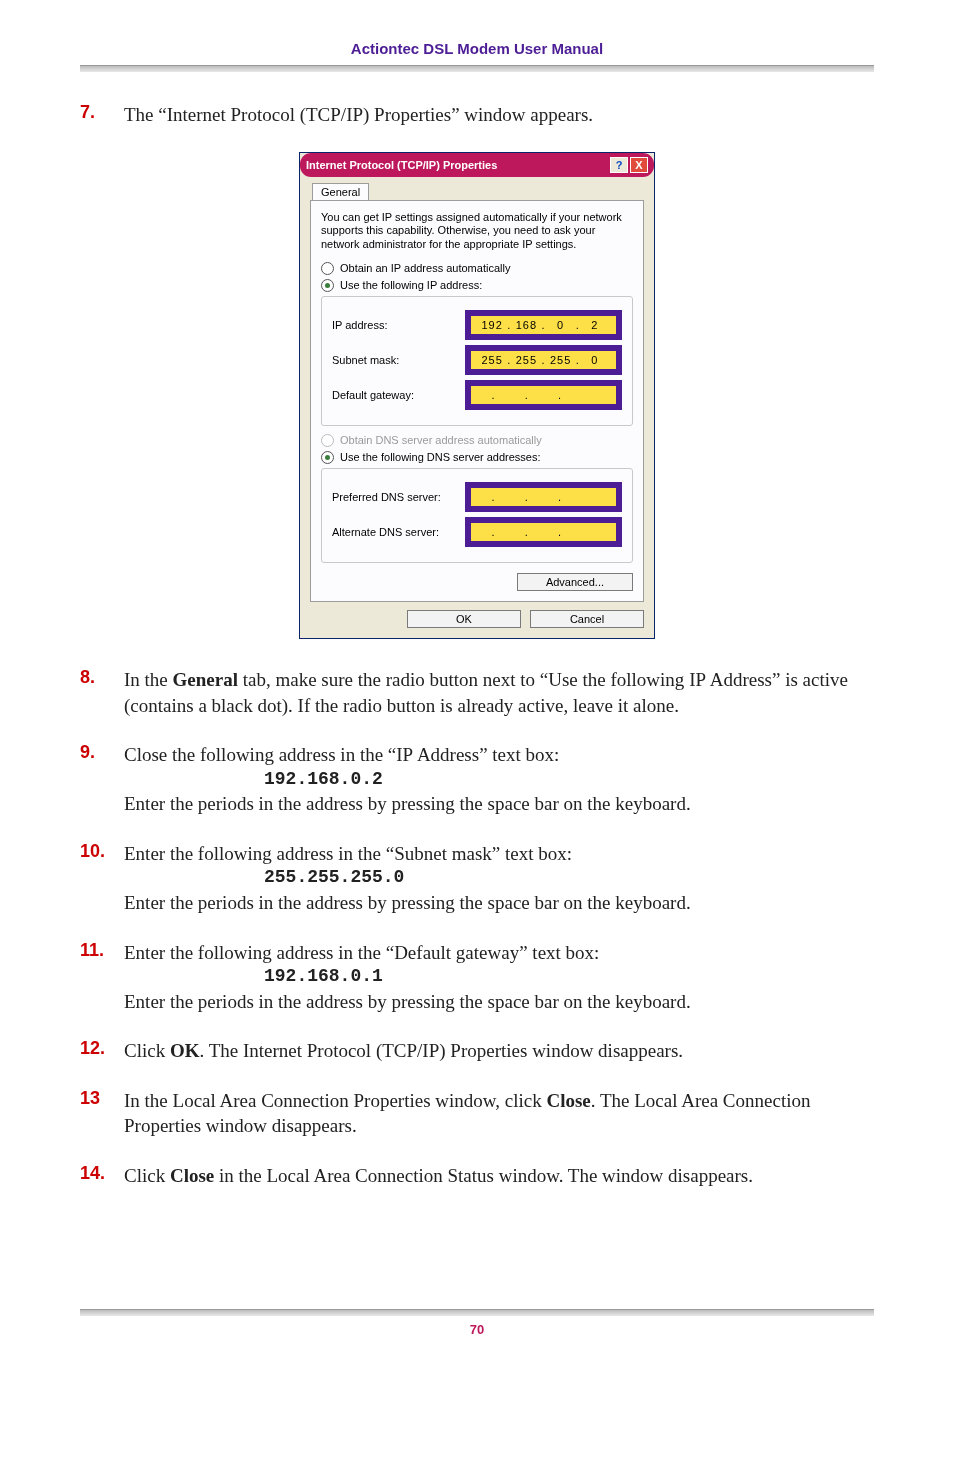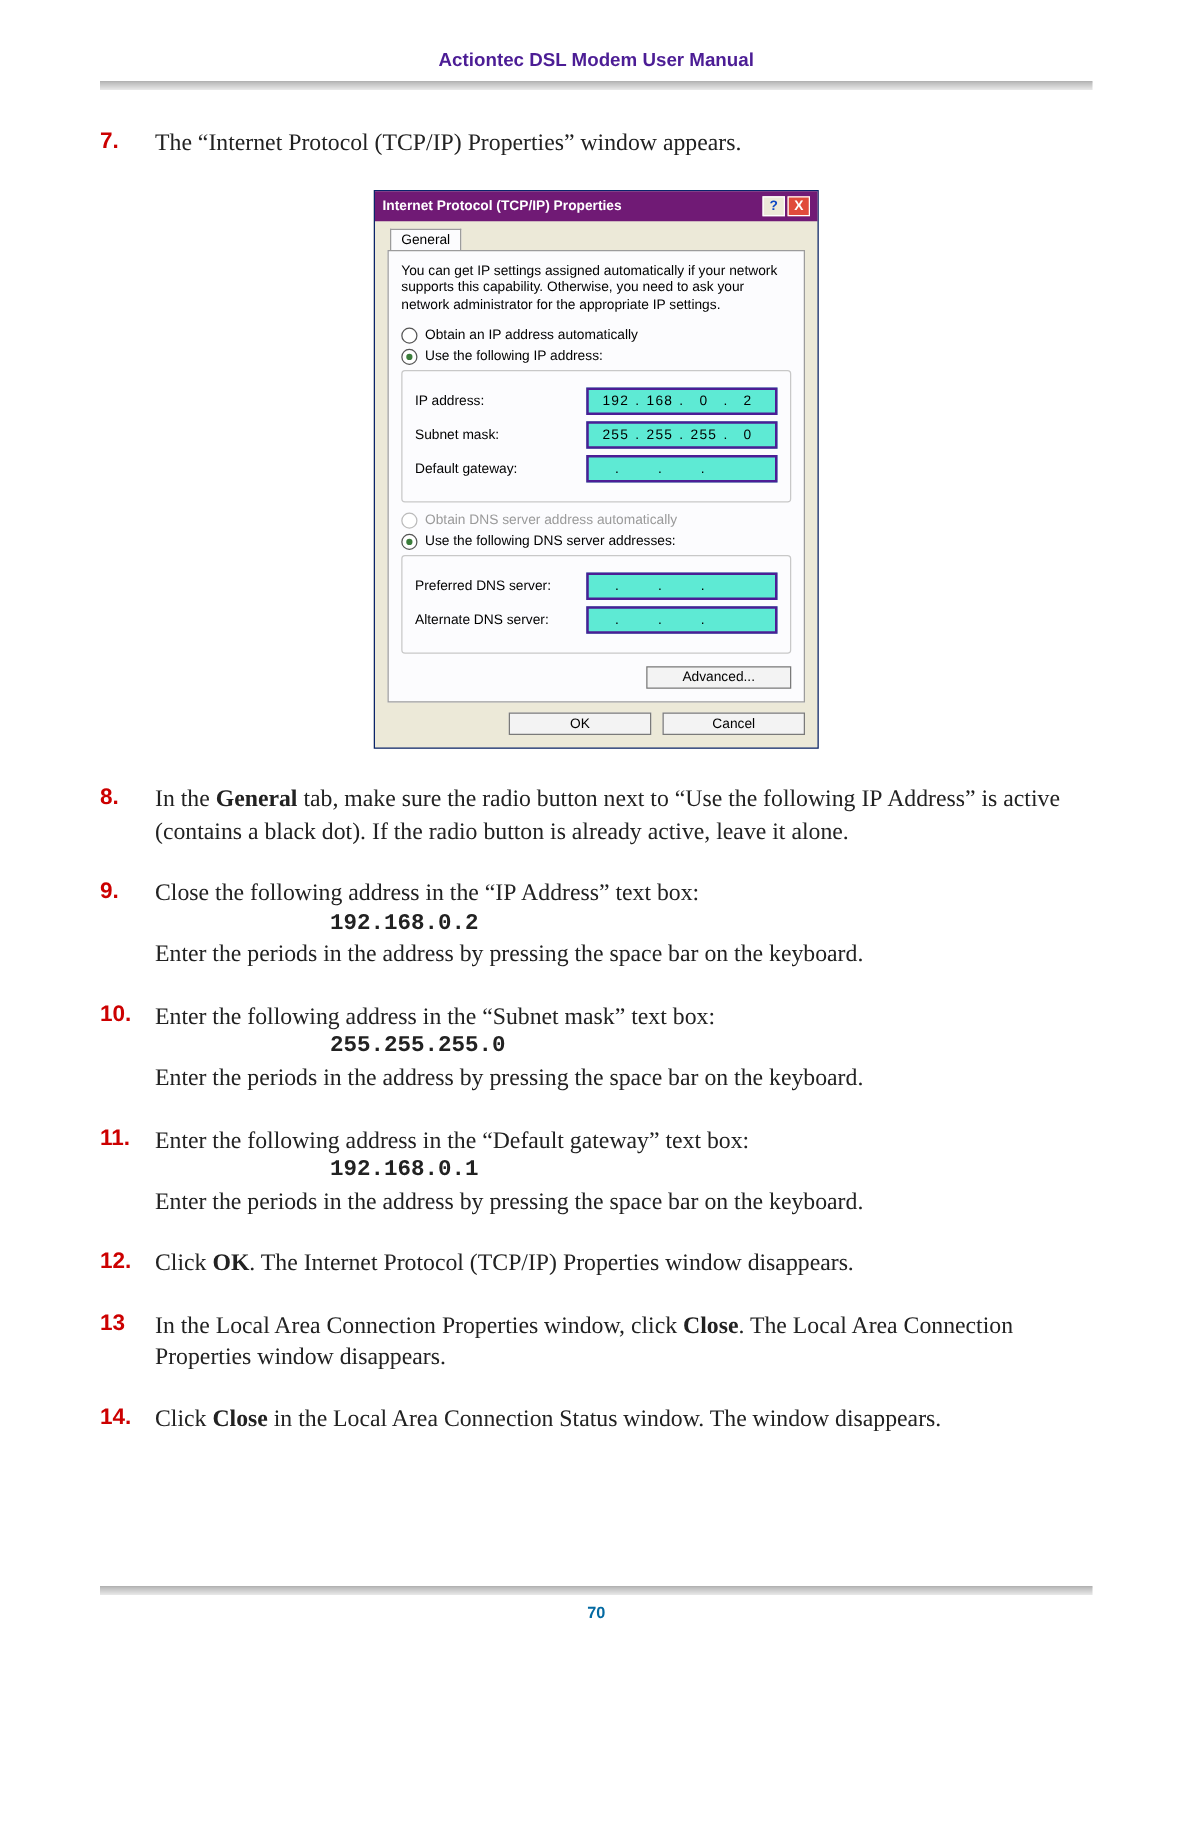--- a/index.html
+++ b/index.html
@@ -64,27 +64,28 @@
   
   .dlg {
     width: 354px;
     font-family: Tahoma, Arial, sans-serif;
     font-size: 11px;
     color: #000;
     border: 1px solid #0a246a;
     background: #ece9d8;
   }
   .dlg-title {
-    background: #701a75;
+    background: #be185d;
     color: #fff;
     font-weight: bold;
     padding: 4px 6px;
     display: flex;
     align-items: center;
     position: relative;
+    border-radius: 11px;
   }
   .dlg-title .spacer { flex: 1; }
   .dlg-btn {
     width: 16px; height: 14px;
     margin-left: 2px;
     display: inline-flex;
     align-items: center;
     justify-content: center;
     font-weight: bold;
     font-size: 11px;
@@ -141,22 +142,22 @@
     position: relative;
   }
   .field-row {
     display: flex;
     align-items: center;
     justify-content: space-between;
     margin: 5px 0;
   }
   .field-label { width: 150px; }
   .ip-box {
-    border: 2px solid #4c1d95;
-    background: #5eead4;
+    border: 6px solid #4c1d95;
+    background: #fde047;
     width: 150px; height: 18px;
     display: flex; align-items: center; justify-content: space-between;
     padding: 0 6px;
     font-family: Tahoma, Arial, sans-serif;
     letter-spacing: 1px;
   }
   .ip-box span { width: 25%; text-align: center; }
   .dlg-actions {
     margin-top: 10px;
     text-align: right;
@@ -176,21 +177,21 @@
     margin-top: 120px;
     height: 6px;
     border-top: 1px solid #999;
     background: linear-gradient(#bcbcbc, #e9e9e9);
   }
   .page-num {
     text-align: center;
     font-family: Arial, Helvetica, sans-serif;
     font-weight: bold;
     font-size: 13px;
-    color: #0369a1;
+    color: #be185d;
     margin-top: 6px;
   }
 </style>
 </head>
 <body>
 
 <div class="page">
 
   <div class="header-bar">Actiontec DSL Modem User Manual</div>
   <div class="header-rule"></div>

